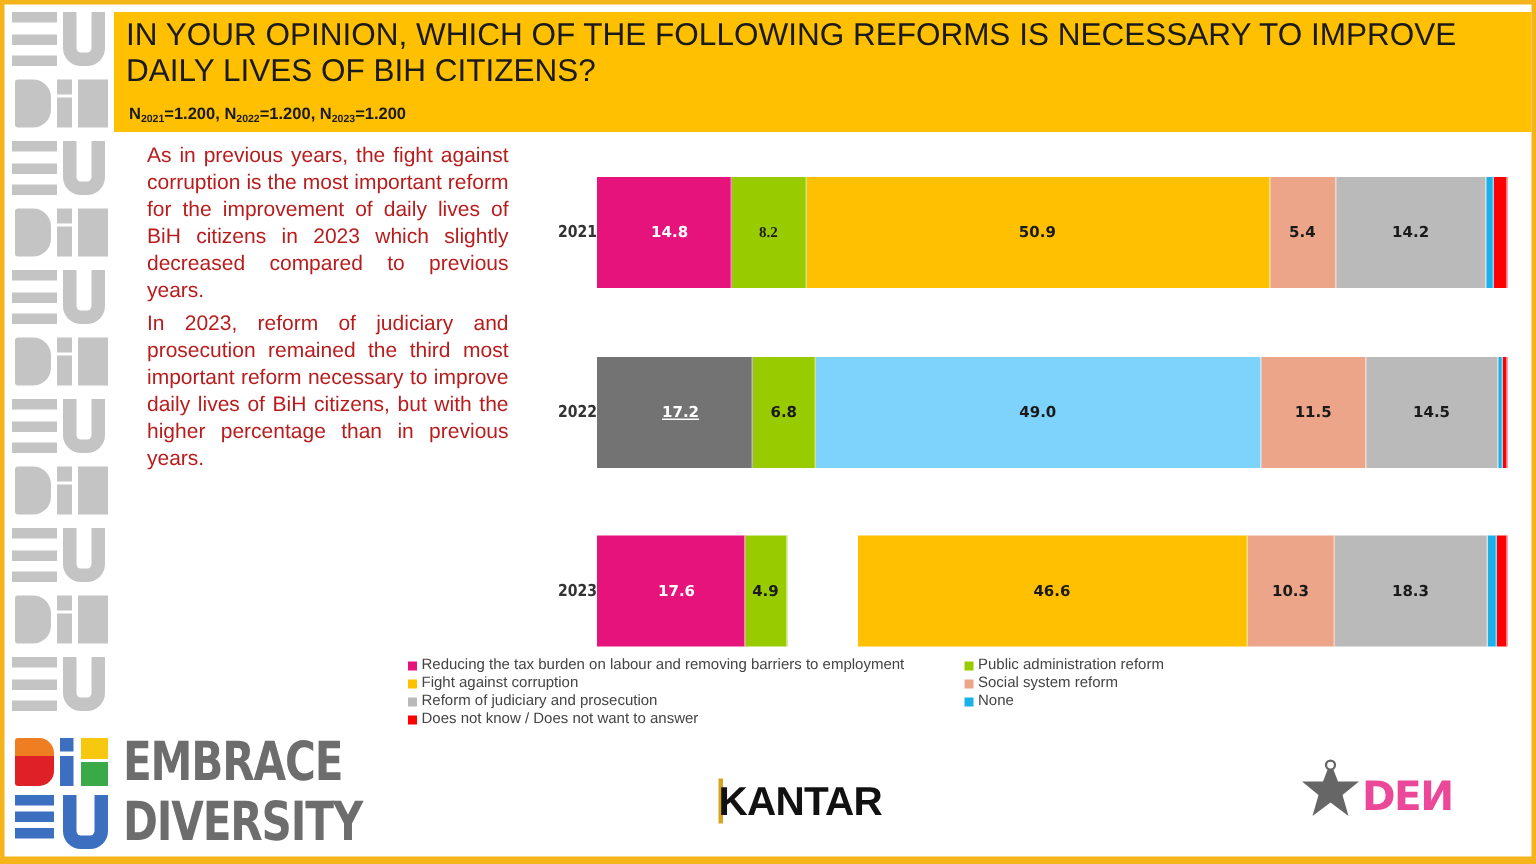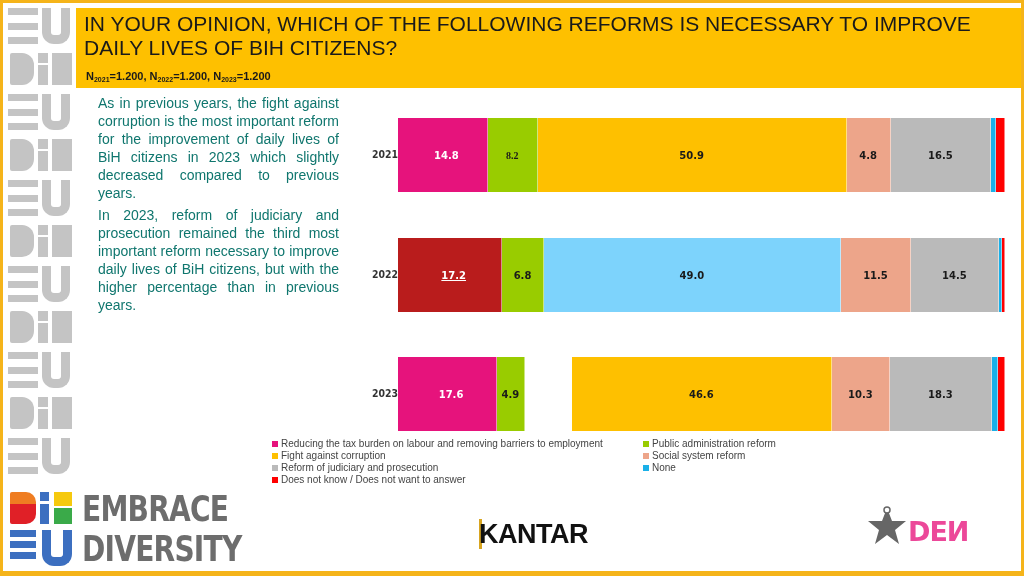--- a/index.html
+++ b/index.html
@@ -15,21 +15,21 @@
   .eu-bars { position: absolute; left: 0; top: 2px; width: 30px; height: 36px; display: flex; flex-direction: column; justify-content: space-between; }
   .eu-bars span { display: block; height: 7px; background: #c4c4c4; }
   .eu-u { position: absolute; left: 34px; top: 2px; width: 28px; height: 36px; border: 9px solid #c4c4c4; border-top: none; border-radius: 0 0 12px 12px; }
   .bih-b { position: absolute; left: 2px; top: 4px; width: 24px; height: 32px; background: #c4c4c4; border-radius: 2px 12px 12px 2px; }
   .bih-i1 { position: absolute; left: 30px; top: 4px; width: 10px; height: 10px; background: #c4c4c4; }
   .bih-i2 { position: absolute; left: 30px; top: 16px; width: 10px; height: 20px; background: #c4c4c4; }
   .bih-h { position: absolute; left: 44px; top: 4px; width: 20px; height: 32px; background: #c4c4c4; }
   .logo { position: absolute; left: 6px; top: 488px; width: 240px; height: 84px; }
   .logo .cb { position: absolute; }
   .logo-text { position: absolute; left: 76px; font-family: "DejaVu Sans", sans-serif; font-weight: bold; color: #6d6d6d; font-size: 36px; letter-spacing: -1px; transform: scaleX(0.78); transform-origin: left; line-height: 38px; }
-  .summary { position: absolute; left: 98px; top: 94px; width: 241px; font-size: 14px; line-height: 18px; color: #0f766e; text-align: justify; }
+  .summary { position: absolute; left: 98px; top: 94px; width: 241px; font-size: 14px; line-height: 18px; color: #b91c1c; text-align: justify; }
   .summary p { margin-bottom: 4px; }
   .chart { position: absolute; left: 360px; top: 110px; width: 660px; height: 330px; }
   .bar-row { position: absolute; left: 0; width: 660px; height: 74px; }
   .year { position: absolute; left: 12px; top: 30px; font-size: 11px; font-weight: bold; color: #333; font-family: "DejaVu Sans", sans-serif; transform: scaleX(0.85); transform-origin: left; }
   .bar { position: absolute; left: 38px; top: 0; width: 607px; height: 74px; display: flex; }
   .seg { height: 100%; display: flex; align-items: center; justify-content: center; font-size: 10px; font-weight: bold; font-family: "DejaVu Sans", sans-serif; color: #1a1a1a; overflow: hidden; border-right: 1px solid rgba(255,255,255,0.5); }
   .seg.light { color: #ffffff; padding-left: 8px; }
   .legend { position: absolute; left: 272px; top: 438px; width: 560px; font-size: 10px; color: #444; line-height: 11.8px; }
   .lg-item { position: absolute; white-space: nowrap; display: flex; align-items: center; }
   .lg-sw { display: inline-block; width: 6px; height: 6px; margin-right: 3px; }
@@ -135,30 +135,30 @@
   <p>In 2023, reform  of judiciary and prosecution remained the third most important reform necessary to improve daily lives of BiH citizens, but with the higher percentage than in previous years.</p>
 </div>
 
 <div class="chart" id="chart">
   <div class="bar-row" style="top:8px">
     <div class="year">2021</div>
     <div class="bar">
         <div class="seg light" style="width: 14.8%; background: rgb(230, 19, 124);">14.8</div>
         <div class="seg" style="width: 8.2%; background: rgb(153, 204, 0); font-family: Liberation Serif, serif;">8.2</div>
         <div class="seg" style="width: 50.9%; background: rgb(254, 192, 0);">50.9</div>
-        <div class="seg" style="width: 7.3%; background: rgb(237, 165, 138);">4.8</div>
-        <div class="seg" style="width: 16.5%; background: rgb(186, 186, 186);">16.5</div>
+        <div class="seg" style="width: 7.3%; background: rgb(237, 165, 138);">5.4</div>
+        <div class="seg" style="width: 16.5%; background: rgb(186, 186, 186);">14.2</div>
         <div class="seg" style="width: 0.8%; background: rgb(26, 176, 232);"></div>
         <div class="seg" style="width: 1.5%; background: rgb(255, 0, 0);"></div>
       </div>
   </div>
   <div class="bar-row" style="top:128px">
     <div class="year">2022</div>
     <div class="bar">
-        <div class="seg light" style="width: 17.2%; background: #b91c1c; text-decoration: underline;">17.2</div>
+        <div class="seg light" style="width: 17.2%; background: #737373; text-decoration: underline;">17.2</div>
         <div class="seg" style="width: 6.8%; background: rgb(153, 204, 0);">6.8</div>
         <div class="seg" style="width: 49%; background: #7dd3fc;">49.0</div>
         <div class="seg" style="width: 11.5%; background: rgb(237, 165, 138);">11.5</div>
         <div class="seg" style="width: 14.5%; background: rgb(186, 186, 186);">14.5</div>
         <div class="seg" style="width: 0.5%; background: rgb(26, 176, 232);"></div>
         <div class="seg" style="width: 0.5%; background: rgb(255, 0, 0);"></div>
       </div>
   </div>
   <div class="bar-row" style="top:247px">
     <div class="year">2023</div>

